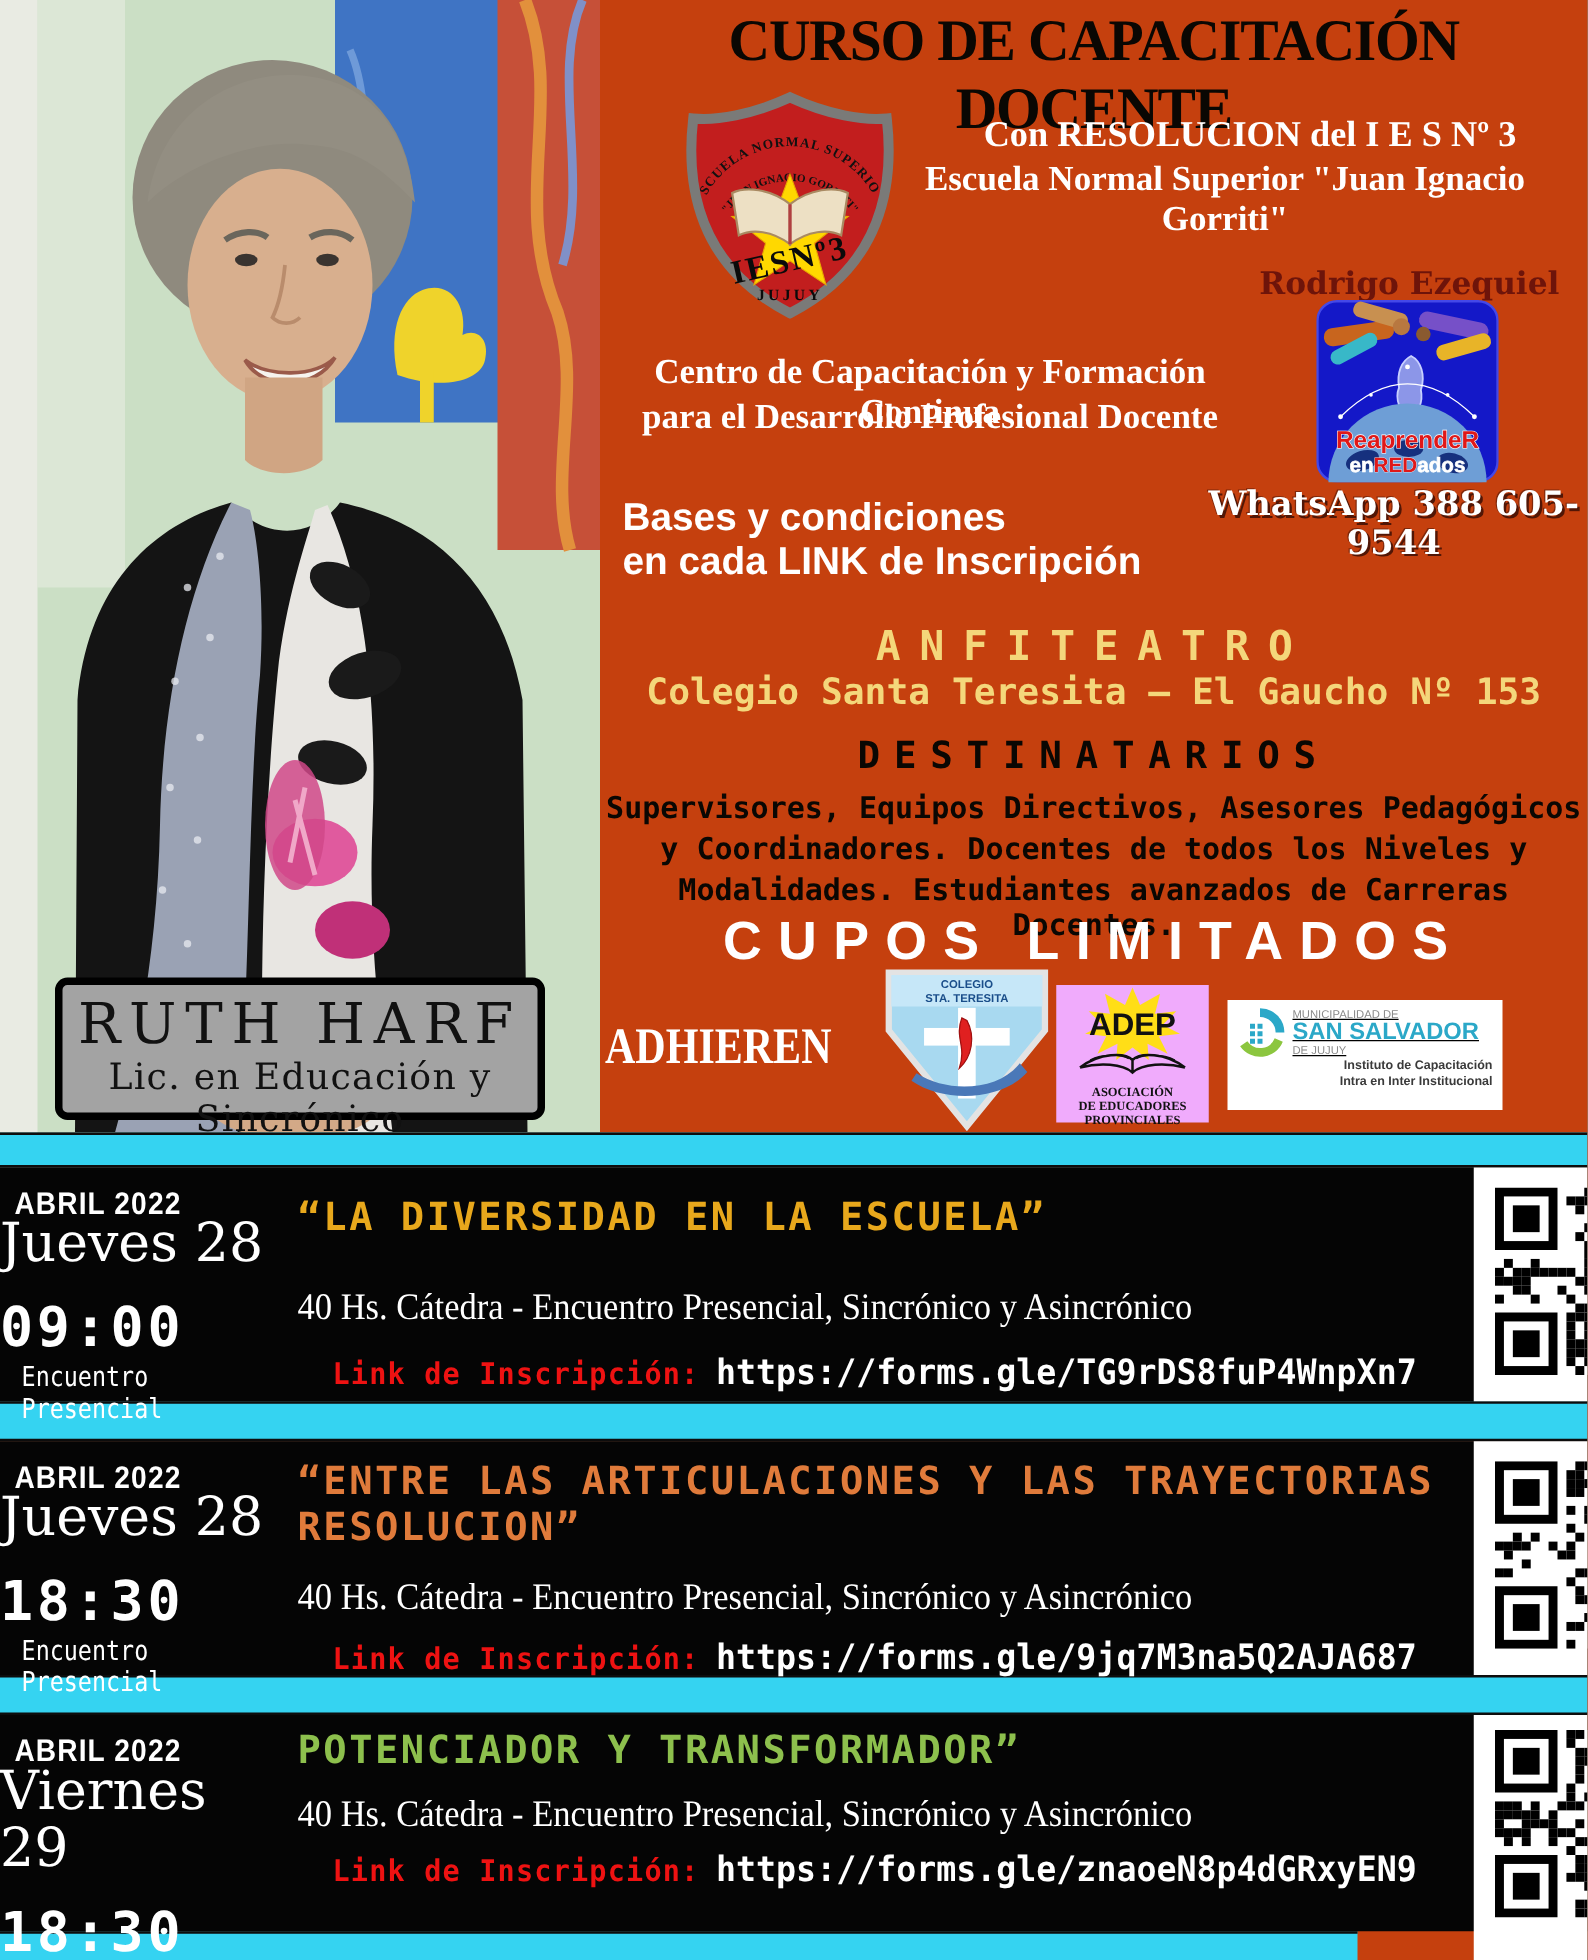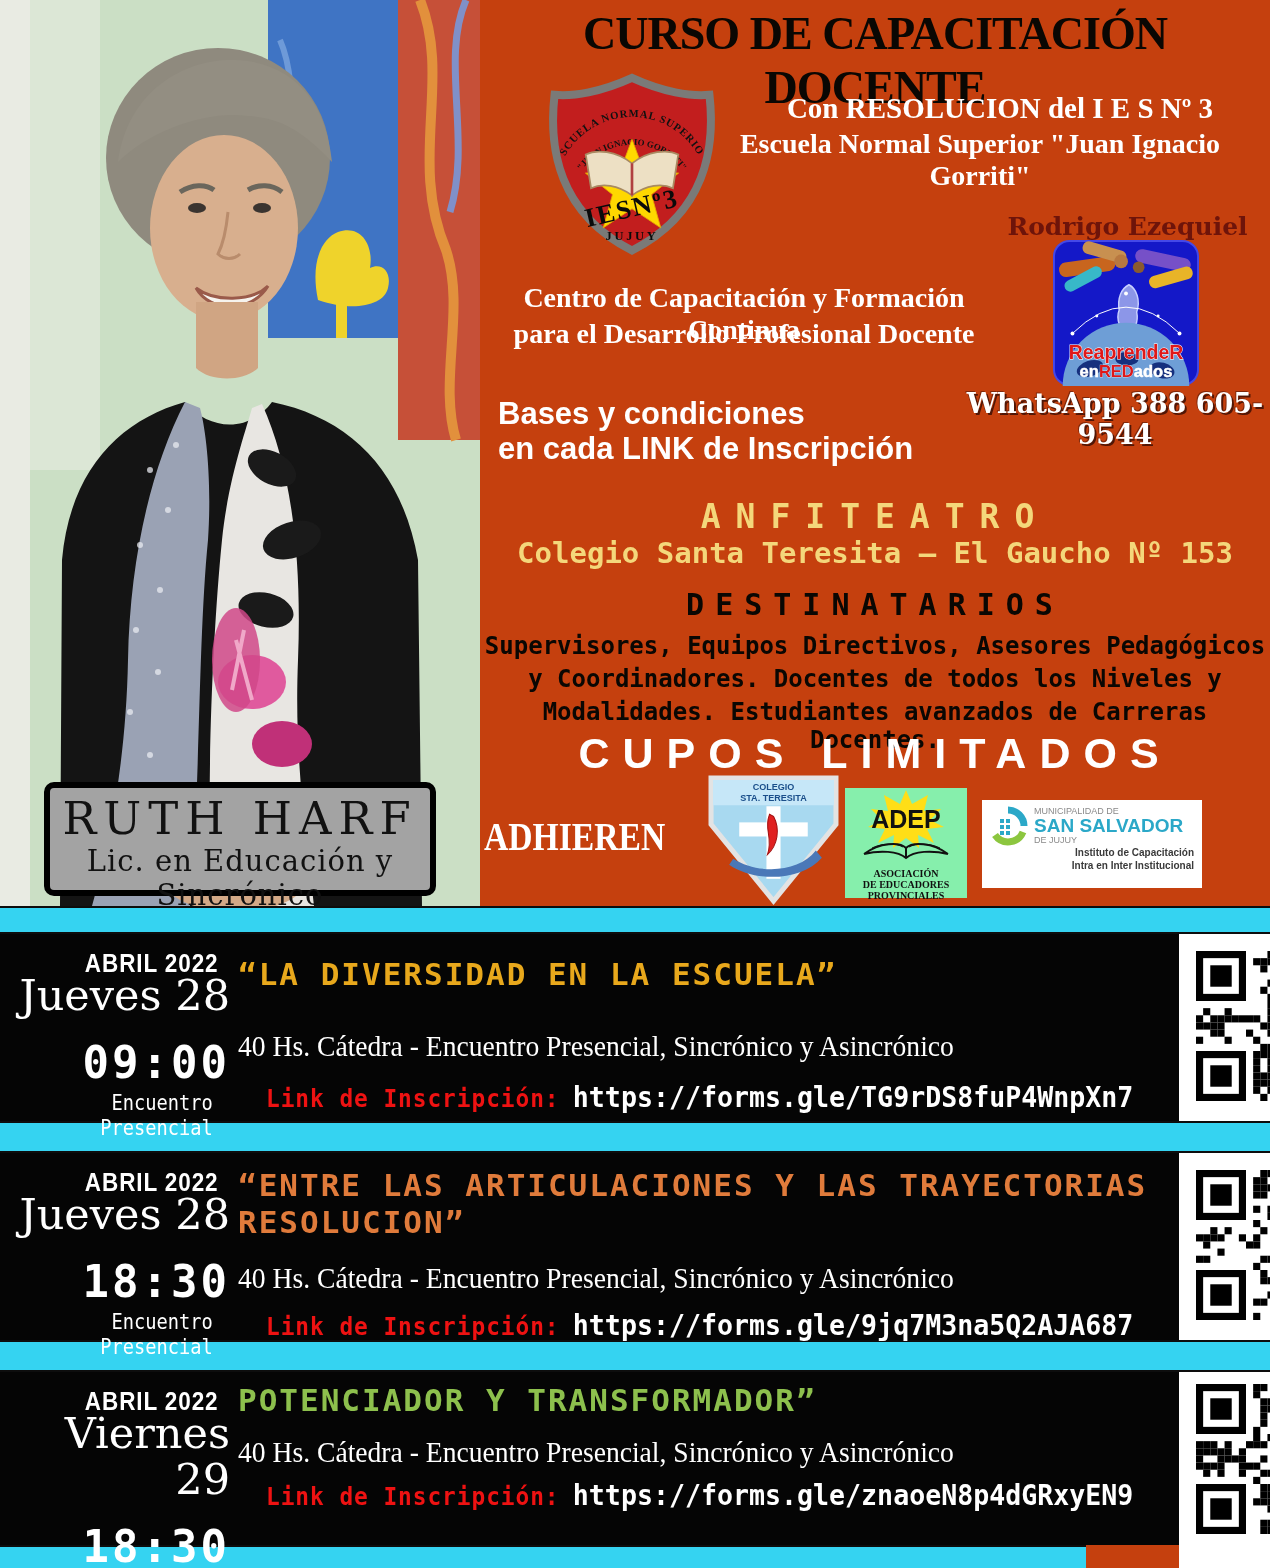--- a/index.html
+++ b/index.html
@@ -31,41 +31,41 @@
   .whatsapp{left:955px;top:388px;width:320px;font-weight:bold;font-size:27px;color:#fff;
             text-shadow:2px 2px 0 rgba(60,15,5,.85),-1px -1px 0 rgba(60,15,5,.5);}
 
   
   .caption{left:44px;top:738px;width:380px;height:96px;background:#a3a3a3;border:6px solid #000000;
            border-radius:10px;padding-top:6px;margin-top:44px;}
   .caption .nm{font-size:45px;letter-spacing:7px;color:#111;line-height:50px;}
   .caption .dg{font-size:29px;letter-spacing:1px;color:#111;line-height:34px;}
 
   
-  .adep-box{left:845px;top:788px;width:122px;height:110px;background:#86efac;text-align:center;}
+  .adep-box{left:845px;top:788px;width:122px;height:110px;background:#f0abfc;text-align:center;}
   .adep-box .t1{font-size:10px;font-weight:bold;color:#111;line-height:11px;}
   .muni-box{left:982px;top:800px;width:220px;height:88px;background:#fff;padding:6px 8px 0 6px;box-sizing:border-box;}
-  .muni-flex{display:flex;}
+  .muni-flex{display:flex;text-decoration:underline;}
   .muni-t1{font-size:9px;color:#8A8A8A;font-family:"Liberation Sans",sans-serif;line-height:11px;}
   .muni-t2{font-size:19px;font-weight:bold;color:#2BA8C8;font-family:"Liberation Sans",sans-serif;line-height:18px;}
   .muni-t4{font-size:10px;font-weight:bold;color:#3A3A3A;text-align:right;font-family:"Liberation Sans",sans-serif;line-height:13px;}
 
   
   .bar{position:absolute;left:0;width:1270px;background:#35D3F1;border-top:2px solid #0d0d0d;border-bottom:2px solid #0d0d0d;box-sizing:border-box;}
   .bar1{top:906px;height:28px;}
   .bar2{top:1121px;height:32px;}
   .bar3{top:1340px;height:32px;}
   .bar4{top:1545px;height:23px;width:1086px;border-bottom:none;}
 
   
   .card{position:absolute;left:0;width:1270px;background:#050505;display:flex;color:#fff;}
   .card1{top:934px;height:187px;}
   .card2{top:1153px;height:187px;}
   .card3{top:1372px;height:173px;}
-  .date-col{width:230px;text-align:right;flex-shrink:0;}
+  .date-col{width:230px;text-align:left;flex-shrink:0;}
   .month{margin-top:15px;font-weight:bold;font-size:25px;font-family:"Liberation Sans",sans-serif;
          transform:scaleX(.9);letter-spacing:1px;}
   .day{font-size:43px;font-family:"DejaVu Serif",serif;margin-top:-6px;line-height:46px;}
   .time{font-weight:bold;font-size:44px;font-family:"DejaVu Sans Mono",monospace;letter-spacing:3px;line-height:48px;margin-top:21px;}
   .mode{font-size:22px;font-family:"DejaVu Sans Mono",monospace;transform:scaleX(.85);margin-top:3px;}
   .body{flex:1;padding-left:8px;}
   .etitle{font-weight:bold;font-size:31px;font-family:"DejaVu Sans Mono",monospace;letter-spacing:2px;line-height:37px;}
   .card1 .etitle{margin-top:22px;} .card2 .etitle{margin-top:14px;} .card3 .etitle{margin-top:10px;}
   .t-gold{color:#E8A81C;} .t-orange{color:#E07B3B;} .t-green{color:#8DC04D;}
   .details{font-size:30px;color:#fff;transform:scaleX(.92);transform-origin:left;white-space:nowrap;}

